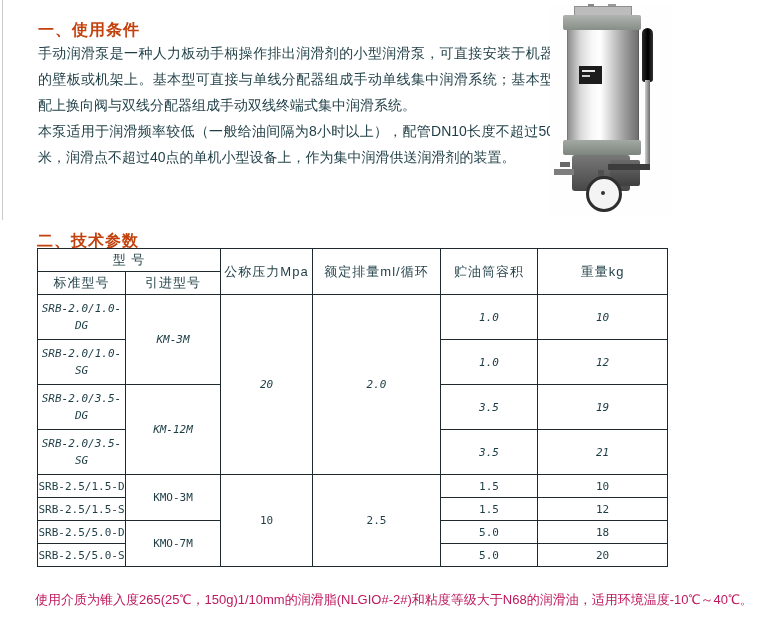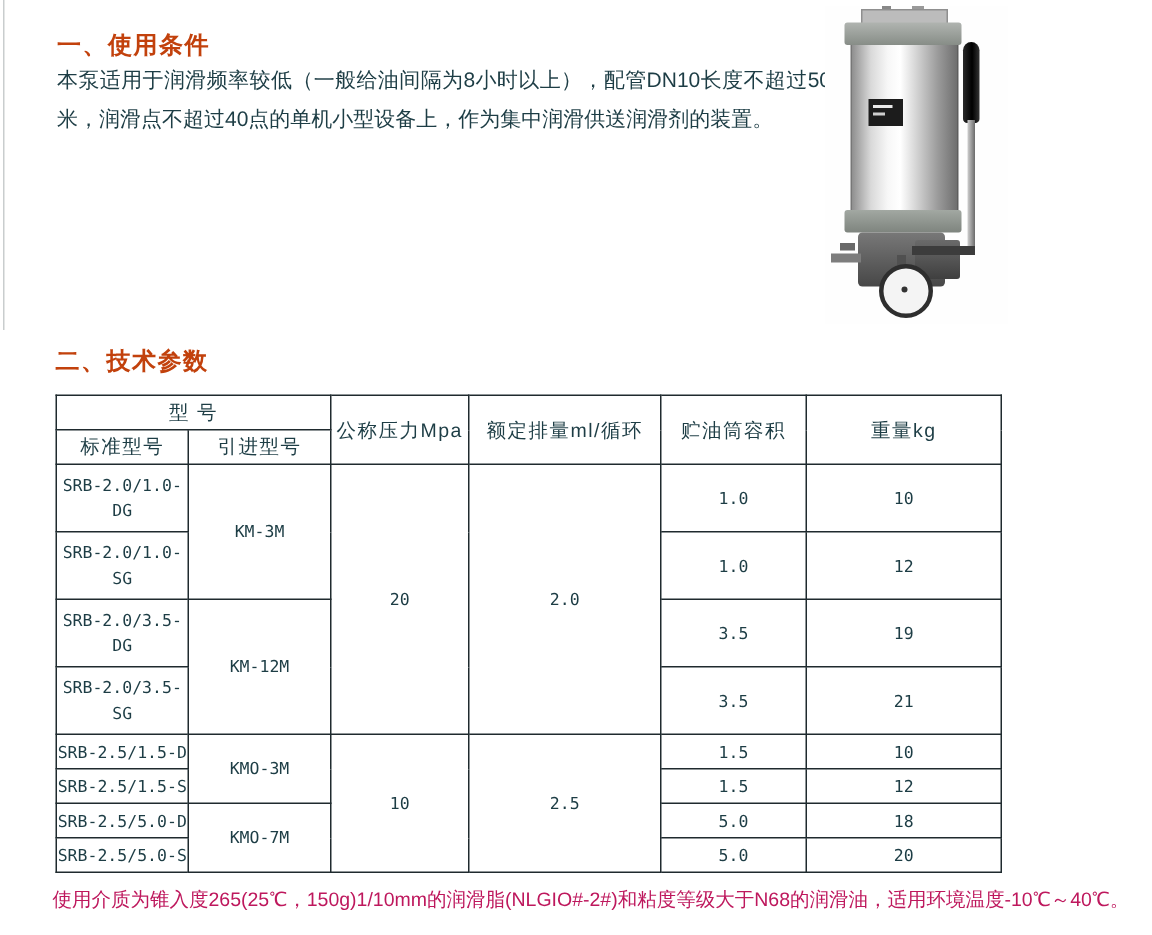--- a/index.html
+++ b/index.html
@@ -50,52 +50,53 @@
   .p-grip{left:92px;top:24px;width:11px;height:54px;background:linear-gradient(to right,#2a2a2a,#000 55%,#333);border-radius:6px 6px 3px 3px;}
   .p-rod{left:95px;top:76px;width:5px;height:90px;background:linear-gradient(to right,#cfcfcf,#6b6b6b);}
   .p-link{left:58px;top:160px;width:42px;height:6px;background:#3c3c3c;}
   .p-gauge{left:36px;top:172px;width:30px;height:30px;border-radius:50%;
     background:#f4f4f4;border:3px solid #2e2e2e;}
   .p-gauge i{position:absolute;left:12px;top:12px;width:4px;height:4px;background:#333;border-radius:50%;}
   .p-gstem{left:48px;top:166px;width:6px;height:8px;background:#505050;}
 
   
   .spec-table{
-    position:absolute;left:37px;top:263px;
+    position:absolute;left:37px;top:248px;
     border-collapse:collapse;table-layout:fixed;
     width:630px;
     border-radius:17px;
   }
   .spec-table td,.spec-table th{
     border:1px solid #1f2a2e;
     text-align:center;vertical-align:middle;
     color:#1d3d45;
     padding:0;
     overflow:hidden;
   }
   .spec-table th{font-size:13px;font-weight:normal;letter-spacing:1px;}
   .spec-table td{font-size:11px;font-family:"DejaVu Sans Mono", monospace;line-height:17px;}
   tr.hrow{height:23px;}
-  tr.r-tall{height:45px;}
+  tr.r-tall{height:45px;font-style:italic;}
   tr.r-short{height:23px;}
   td.nw{white-space:nowrap;}
 
   .footnote{
     position:absolute;left:35px;top:591px;width:730px;
     font-size:13px;color:#be185d;white-space:nowrap;
   }
 </style>
 </head>
 <body>
 
 <div class="page-edge"></div>
 
 <h2 class="sec sec1">一、使用条件</h2>
 
 <div class="paras">
+  <p>手动润滑泵是一种人力板动手柄操作排出润滑剂的小型润滑泵，可直接安装于机器的壁板或机架上。基本型可直接与单线分配器组成手动单线集中润滑系统；基本型配上换向阀与双线分配器组成手动双线终端式集中润滑系统。</p>
   <p>本泵适用于润滑频率较低（一般给油间隔为8小时以上），配管DN10长度不超过50米，润滑点不超过40点的单机小型设备上，作为集中润滑供送润滑剂的装置。</p>
 </div>
 
 <div class="pump">
   <div class="p-knob1"></div>
   <div class="p-knob2"></div>
   <div class="p-topplate"></div>
   <div class="p-topcollar"></div>
   <div class="p-cyl"></div>
   <div class="p-label">

